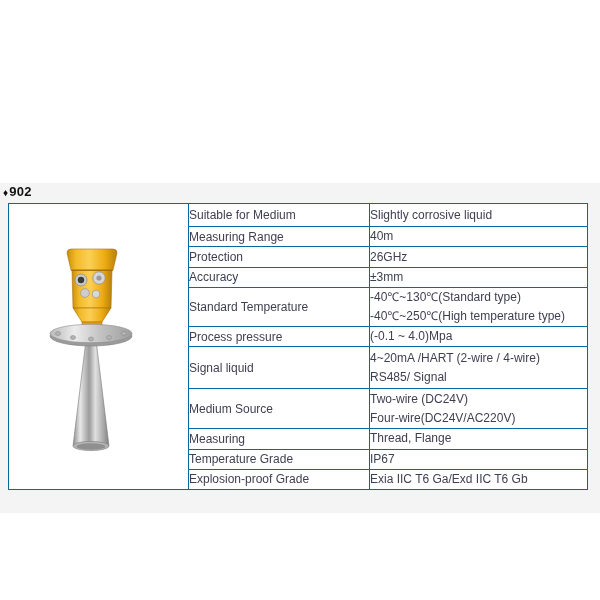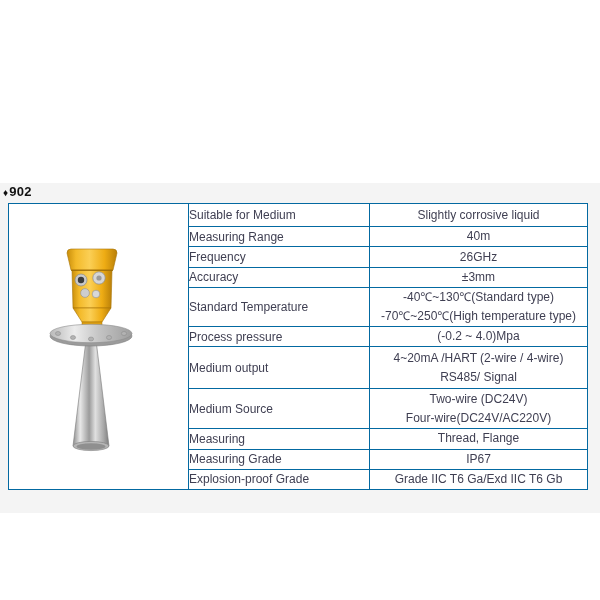--- a/index.html
+++ b/index.html
@@ -58,21 +58,21 @@
     overflow: hidden;
     white-space: nowrap;
   }
   td.img-cell {
     vertical-align: top;
     text-align: center;
     background: #ffffff;
   }
   td.img-cell svg { display: block; margin: 0 auto; }
   td.lbl { padding-left: 4px; }
-  td.val { padding-left: 5px; text-align: center; }
+  td.val { padding-left: 5px; }
   td.val .line { line-height: 19px; }
   tr.h23 { height: 23px; }
   tr.h21 { height: 14px; }
   tr.h20 { height: 20px; }
   tr.h38 { height: 38px; }
   tr.h40 { height: 40px; }
   tr.h41 { height: 41px; }
 </style>
 </head>
 <body>
@@ -156,72 +156,72 @@
             <div class="line">Slightly corrosive liquid</div>
           </td>
       </tr>
       <tr class="h21">
         <td class="lbl">Measuring Range</td>
         <td class="val">
             <div class="line">40m</div>
           </td>
       </tr>
       <tr class="h21">
-        <td class="lbl">Frequency</td>
+        <td class="lbl">Protection</td>
         <td class="val">
             <div class="line">26GHz</div>
           </td>
       </tr>
       <tr class="h21">
         <td class="lbl">Accuracy</td>
         <td class="val">
             <div class="line">±3mm</div>
           </td>
       </tr>
       <tr class="h38">
         <td class="lbl">Standard Temperature</td>
         <td class="val">
           <div class="line">-40℃~130℃(Standard type)</div>
-          <div class="line">-70℃~250℃(High temperature type)</div>
+          <div class="line">-40℃~250℃(High temperature type)</div>
         </td>
       </tr>
       <tr class="h21">
         <td class="lbl">Process pressure</td>
         <td class="val">
-            <div class="line">(-0.2 ~ 4.0)Mpa</div>
+            <div class="line">(-0.1 ~ 4.0)Mpa</div>
           </td>
       </tr>
       <tr class="h41">
-        <td class="lbl">Medium output</td>
+        <td class="lbl">Signal liquid</td>
         <td class="val">
           <div class="line">4~20mA /HART (2-wire / 4-wire)</div>
           <div class="line">RS485/ Signal</div>
         </td>
       </tr>
       <tr class="h40">
         <td class="lbl">Medium Source</td>
         <td class="val">
           <div class="line">Two-wire (DC24V)</div>
           <div class="line">Four-wire(DC24V/AC220V)</div>
         </td>
       </tr>
       <tr class="h20">
         <td class="lbl">Measuring</td>
         <td class="val">
             <div class="line">Thread, Flange</div>
           </td>
       </tr>
       <tr class="h20">
-        <td class="lbl">Measuring Grade</td>
+        <td class="lbl">Temperature Grade</td>
         <td class="val">
             <div class="line">IP67</div>
           </td>
       </tr>
       <tr class="h21">
         <td class="lbl">Explosion-proof Grade</td>
         <td class="val">
-            <div class="line">Grade IIC T6 Ga/Exd IIC T6 Gb</div>
+            <div class="line">Exia IIC T6 Ga/Exd IIC T6 Gb</div>
           </td>
       </tr>
     </tbody>
   </table>
 
 </div>
 
 </body></html>

